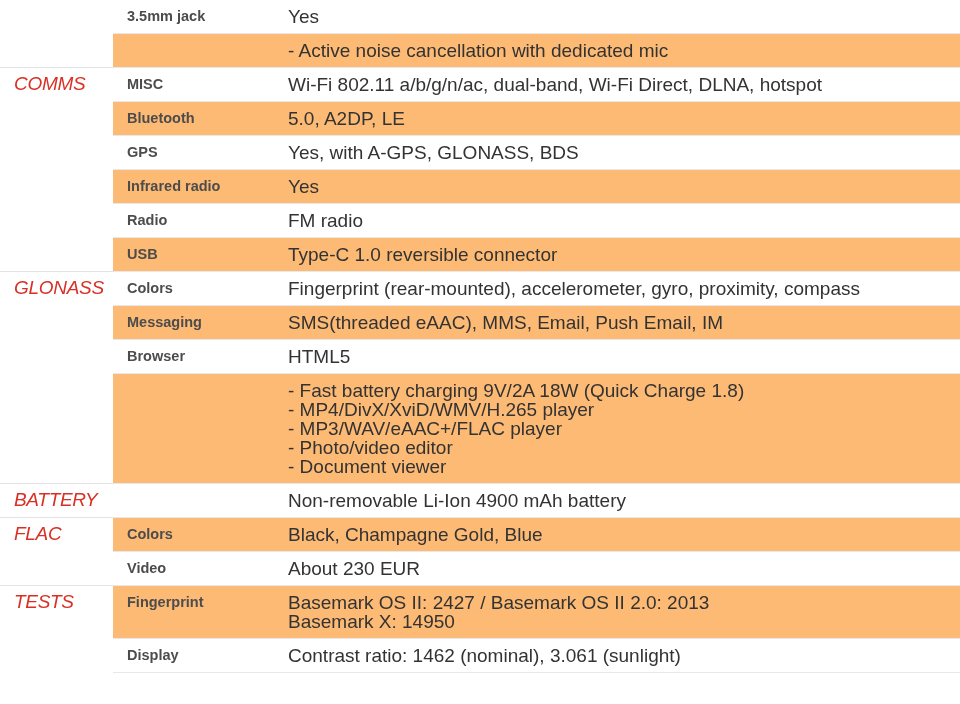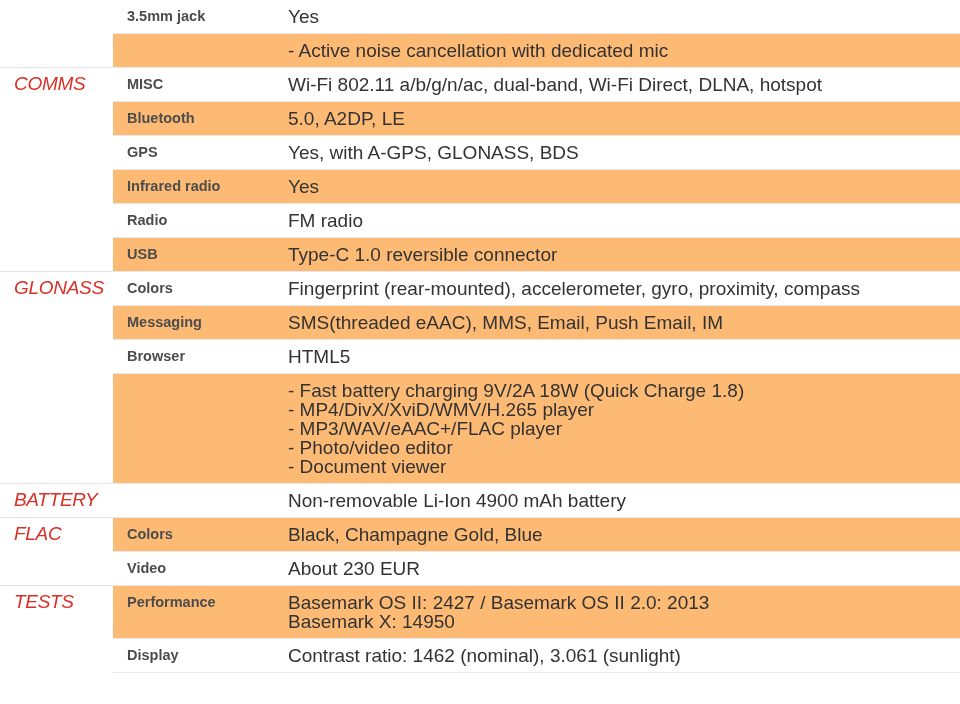--- a/index.html
+++ b/index.html
@@ -155,21 +155,21 @@
           <td class="cat" rowspan="2">FLAC</td>
           <td class="key">Colors</td>
           <td class="val"><span class="multiline">Black, Champagne Gold, Blue</span></td>
         </tr>
         <tr class="rowsep">
           <td class="key">Video</td>
           <td class="val"><span class="multiline">About 230 EUR</span></td>
         </tr>
         <tr class="alt rowsep">
           <td class="cat" rowspan="5">TESTS</td>
-          <td class="key">Performance</td>
+          <td class="key">Fingerprint</td>
           <td class="val"><span class="multiline">Basemark OS II: 2427 / Basemark OS II 2.0: 2013
 Basemark X: 14950</span></td>
         </tr>
         <tr class="rowsep">
           <td class="key">Display</td>
           <td class="val"><span class="multiline">Contrast ratio: 1462 (nominal), 3.061 (sunlight)</span></td>
         </tr>
         <tr class="alt rowsep">
           <td class="key">Camera</td>
           <td class="val"><span class="multiline">Photo / Video</span></td>

